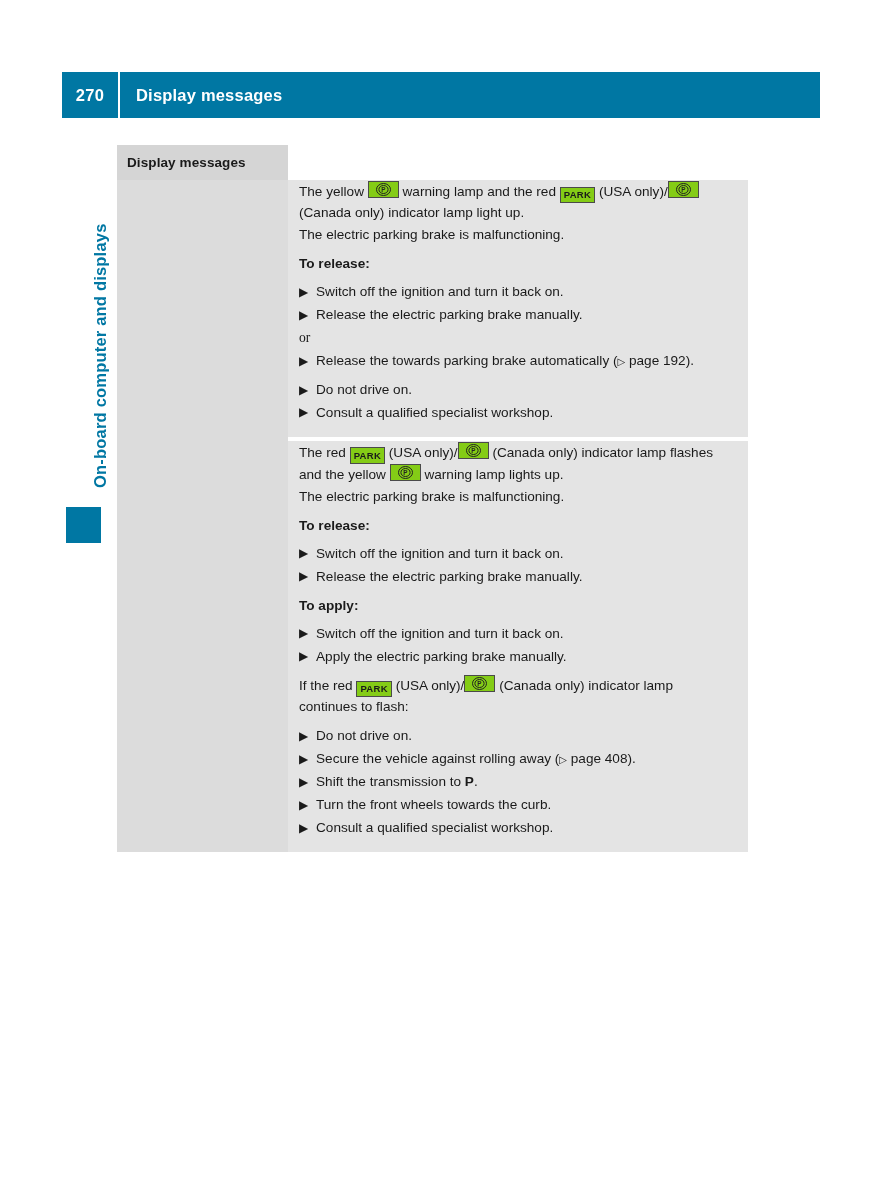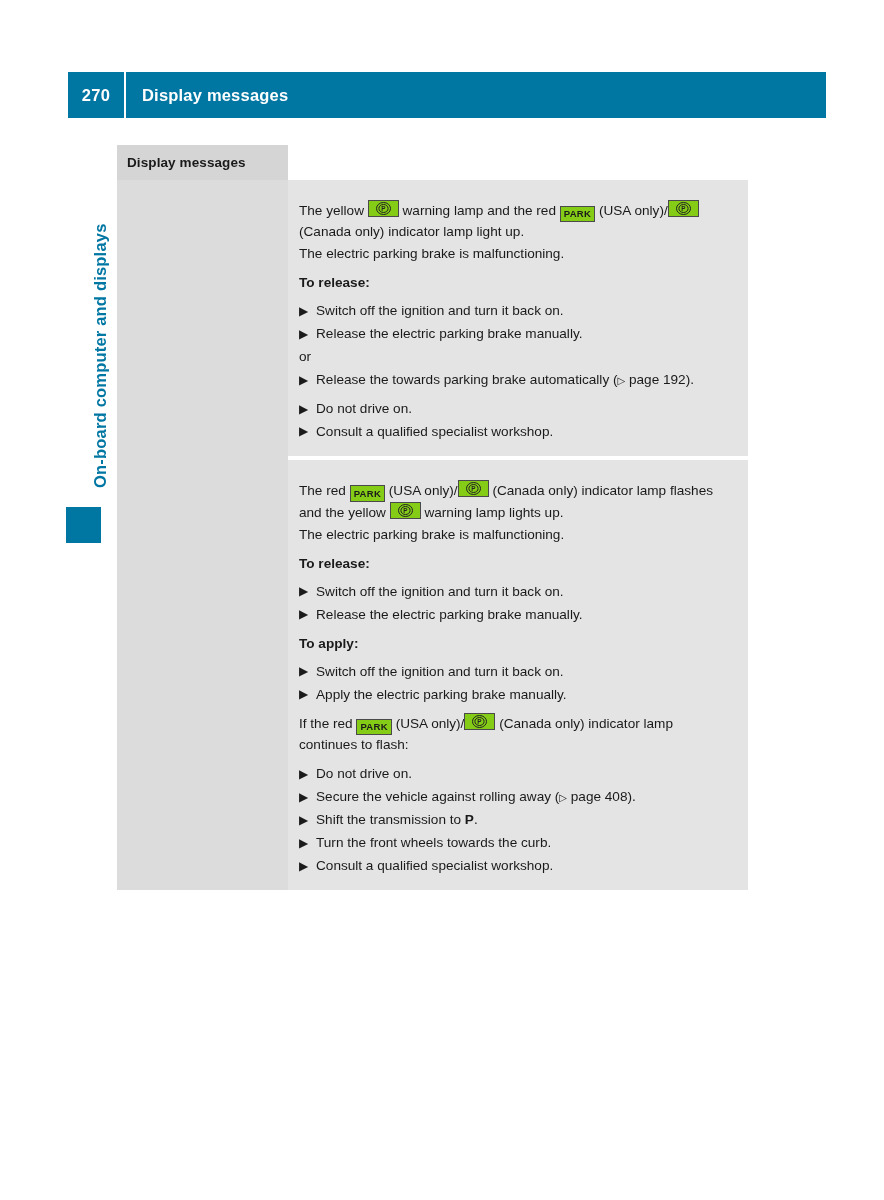--- a/index.html
+++ b/index.html
@@ -12,21 +12,21 @@
     height: 1200px;
     position: relative;
     font-family: "Liberation Sans", sans-serif;
     color: #1a1a1a;
     overflow: hidden;
   }
 
   
   .header-bar {
     position: absolute;
-    left: 68px;
+    left: 62px;
     top: 72px;
     width: 758px;
     height: 46px;
     background: #0077a3;
     display: flex;
     align-items: center;
   }
   .header-pageno {
     width: 56px;
     min-width: 56px;
@@ -106,36 +106,37 @@
   }
   .hcell {
     font-size: 13.5px;
     font-weight: bold;
     padding: 10px 12px 10px 10px;
     letter-spacing: 0.1px;
   }
   .hcell-right { padding-left: 11px; }
 
   .body-cell {
-    padding: 20px 14px 14px 11px;
+    padding: 1px 14px 14px 11px;
     font-size: 13.6px;
     line-height: 1.47;
   }
 
   .para {
     margin: 0 0 5px 0;
   }
   .para.tight { margin-bottom: 2px; }
   .para.spaced { margin-bottom: 9px; }
   .subhead {
     font-weight: bold;
     margin: 0 0 8px 0;
   }
   .plain-or {
     margin: 0 0 3px 0;
+    font-family: Liberation Serif, serif;
   }
 
   ul.steps {
     list-style: none;
     margin: 0 0 9px 0;
     padding: 0;
   }
   ul.steps.nogap { margin-bottom: 3px; }
   ul.steps li {
     position: relative;

